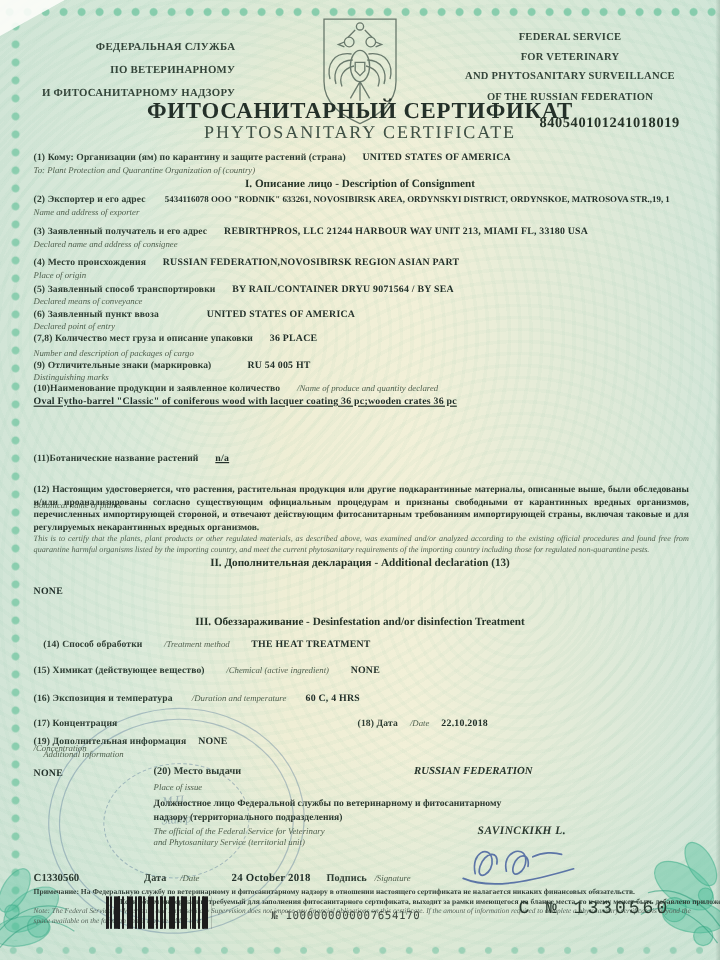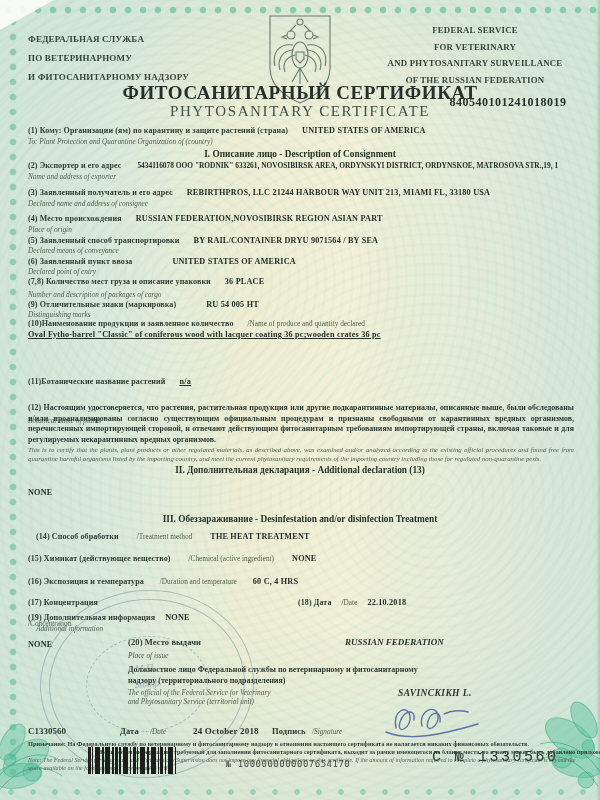--- a/index.html
+++ b/index.html
@@ -10,38 +10,38 @@
       linear-gradient(180deg, rgba(206,229,214,.55) 0px, rgba(206,229,214,0) 130px, rgba(206,229,214,0) 620px, rgba(200,226,211,.5) 790px),
       linear-gradient(90deg, #d2e5d7 0%, #dceada 20%, #efeed5 40%, #f2f0d8 58%, #e3ebd8 78%, #d4e6d9 100%);
   }
   .texture{position:absolute;inset:0;pointer-events:none;
     background-image:
       repeating-radial-gradient(circle at 30% 35%, rgba(125,188,158,.055) 0 3px, transparent 3px 9px),
       repeating-radial-gradient(circle at 72% 62%, rgba(125,188,158,.05) 0 3px, transparent 3px 10px);}
   .abs{position:absolute;}
   .lbl{font-weight:bold;font-size:8px;color:#2e3d33;letter-spacing:.1px;}
   .sub{font-style:italic;font-size:7.3px;color:#51614f;}
-  .subin{font-size:7.3px;color:#51614f;}
+  .subin{font-style:italic;font-size:7.3px;color:#51614f;}
   .val{font-weight:bold;font-size:8.2px;color:#22302a;letter-spacing:.2px;}
   .val-sm{font-weight:bold;font-size:7.4px;color:#22302a;}
   .row{position:absolute;display:flex;align-items:baseline;gap:14px;white-space:nowrap;}
   .sec-head{position:absolute;left:30px;width:540px;text-align:center;font-weight:bold;font-size:9.3px;color:#263429;}
   .lace-top{position:absolute;left:0;top:2px;width:600px;height:16px;
     background-image:radial-gradient(circle 5px at 8px 8px, #74c6a2 55%, rgba(116,198,162,.3) 70%, transparent 75%);
     background-size:15px 16px;background-repeat:repeat-x;opacity:.8;}
   .lace-left{position:absolute;left:6px;top:14px;width:15px;height:770px;
     background-image:radial-gradient(circle 5px at 7px 8px, #74c6a2 55%, rgba(116,198,162,.3) 70%, transparent 75%);
     background-size:15px 15px;background-repeat:repeat-y;opacity:.75;}
   .lace-bottom{position:absolute;left:0;bottom:2px;width:600px;height:13px;
     background-image:radial-gradient(circle 4.5px at 11px 7px, rgba(110,192,160,.55) 55%, transparent 72%);
     background-size:22px 13px;background-repeat:repeat-x;}
   .white-corner{position:absolute;left:0;top:0;width:54px;height:30px;background:#fdfdf9;
     clip-path:polygon(0 0,100% 0,0 100%);opacity:.9;}
   .edge-shadow{position:absolute;right:0;top:0;width:4px;height:800px;background:linear-gradient(90deg,transparent,rgba(120,145,130,.35));}
-  .hdr-ru{position:absolute;left:28px;top:30px;width:168px;text-align:left;font-weight:bold;font-size:9px;color:#34453a;line-height:19px;letter-spacing:.2px;}
+  .hdr-ru{position:absolute;left:28px;top:30px;width:168px;text-align:right;font-weight:bold;font-size:9px;color:#34453a;line-height:19px;letter-spacing:.2px;}
   .hdr-en{position:absolute;left:368px;top:22px;width:214px;text-align:center;font-weight:bold;font-size:8.8px;color:#34453a;line-height:16.5px;letter-spacing:.2px;}
   .title-ru{position:absolute;left:60px;top:82px;width:480px;text-align:center;font-weight:bold;font-size:19px;color:#243029;letter-spacing:.6px;}
   .title-en{position:absolute;left:60px;top:103px;width:480px;text-align:center;font-size:15px;color:#3f5045;letter-spacing:1.6px;}
   .cert-no{position:absolute;left:428px;top:95px;width:160px;text-align:center;font-weight:bold;font-size:12px;color:#253228;letter-spacing:.5px;}
   .para-ru{position:absolute;left:28px;top:403px;width:546px;font-weight:bold;font-size:7.9px;line-height:10.6px;color:#2c3a31;text-align:justify;}
   .para-en{position:absolute;left:28px;top:446px;width:546px;font-style:italic;font-size:6.8px;line-height:8.8px;color:#51614f;text-align:justify;}
   .underline{text-decoration:underline;}
   .stamp{position:absolute;left:40px;top:590px;width:214px;height:188px;opacity:.42;transform:rotate(-5deg);}
   .stamp .r1{position:absolute;inset:0;border:1.6px solid #5d7e9c;border-radius:50%;}
   .stamp .r2{position:absolute;inset:9px;border:1px solid #5d7e9c;border-radius:50%;}

